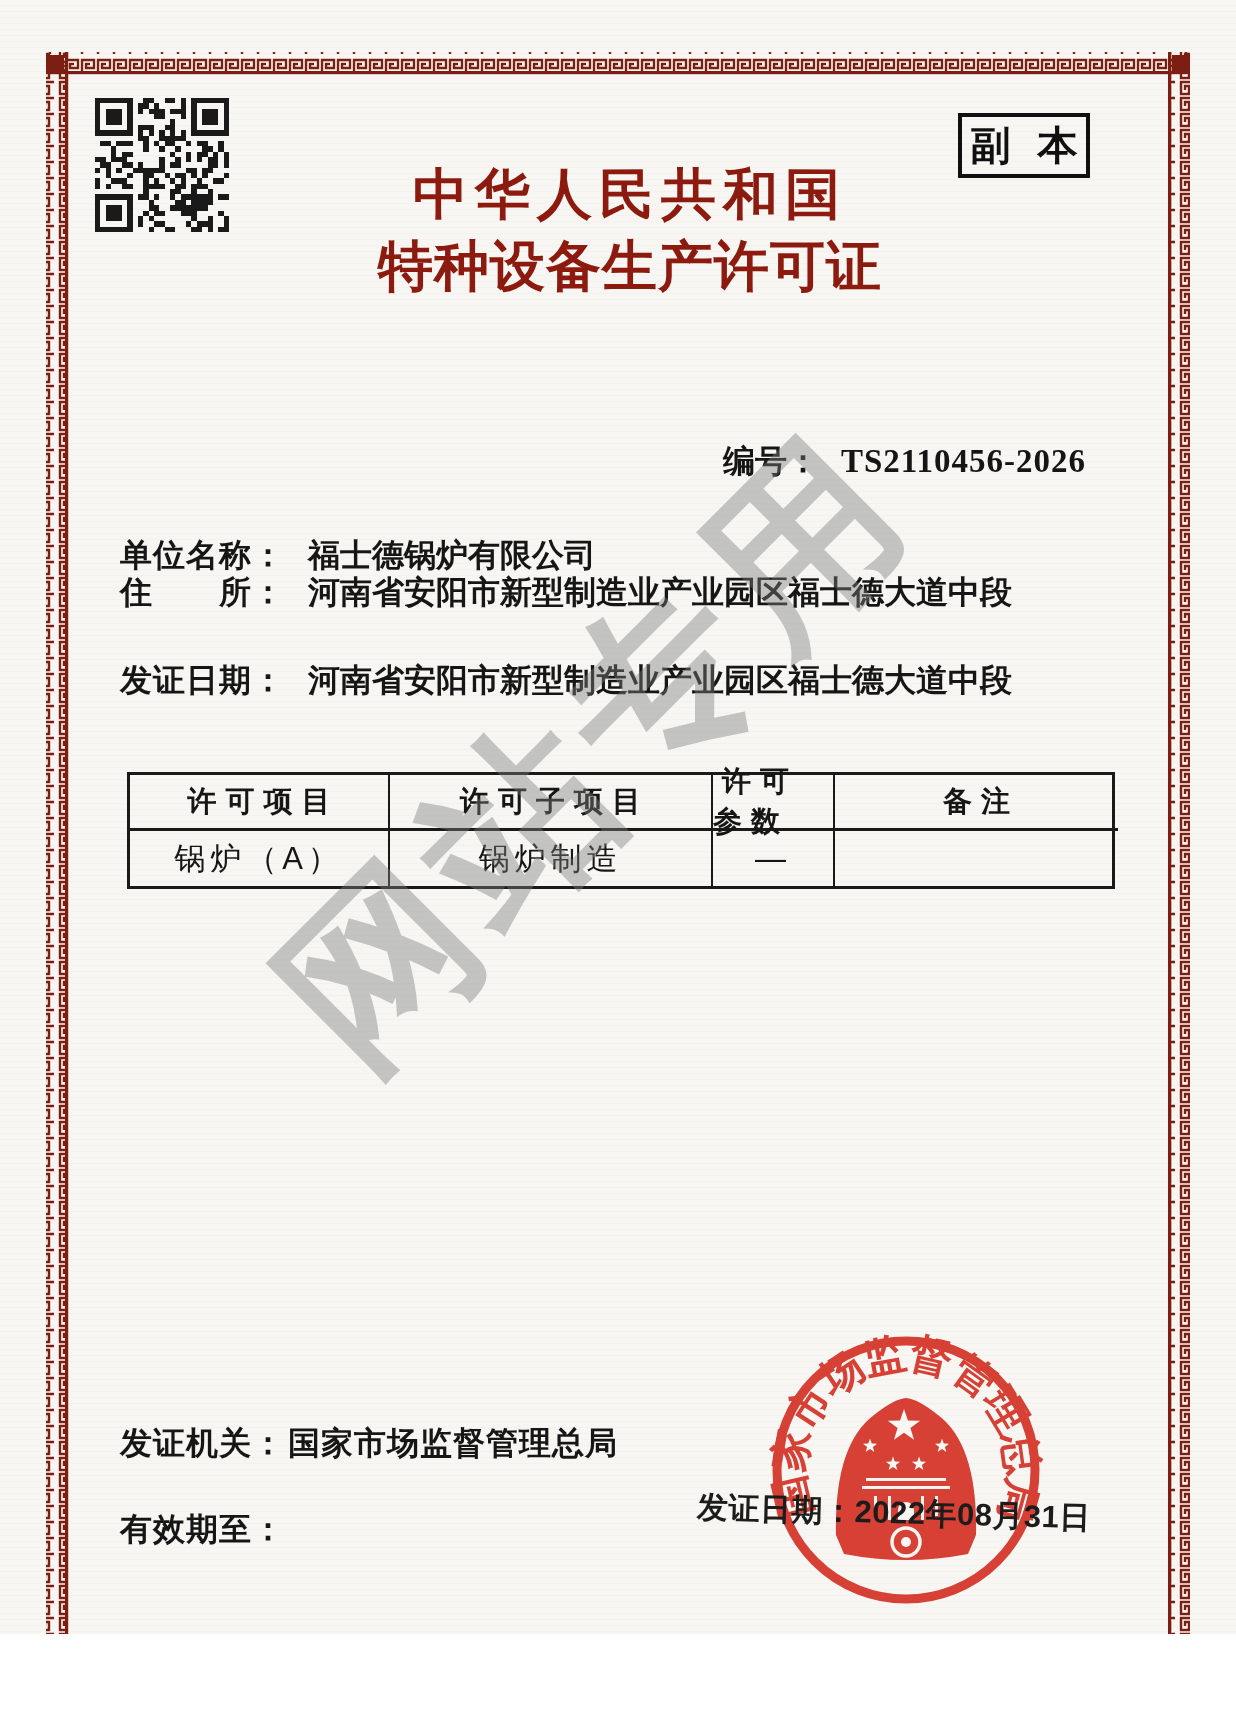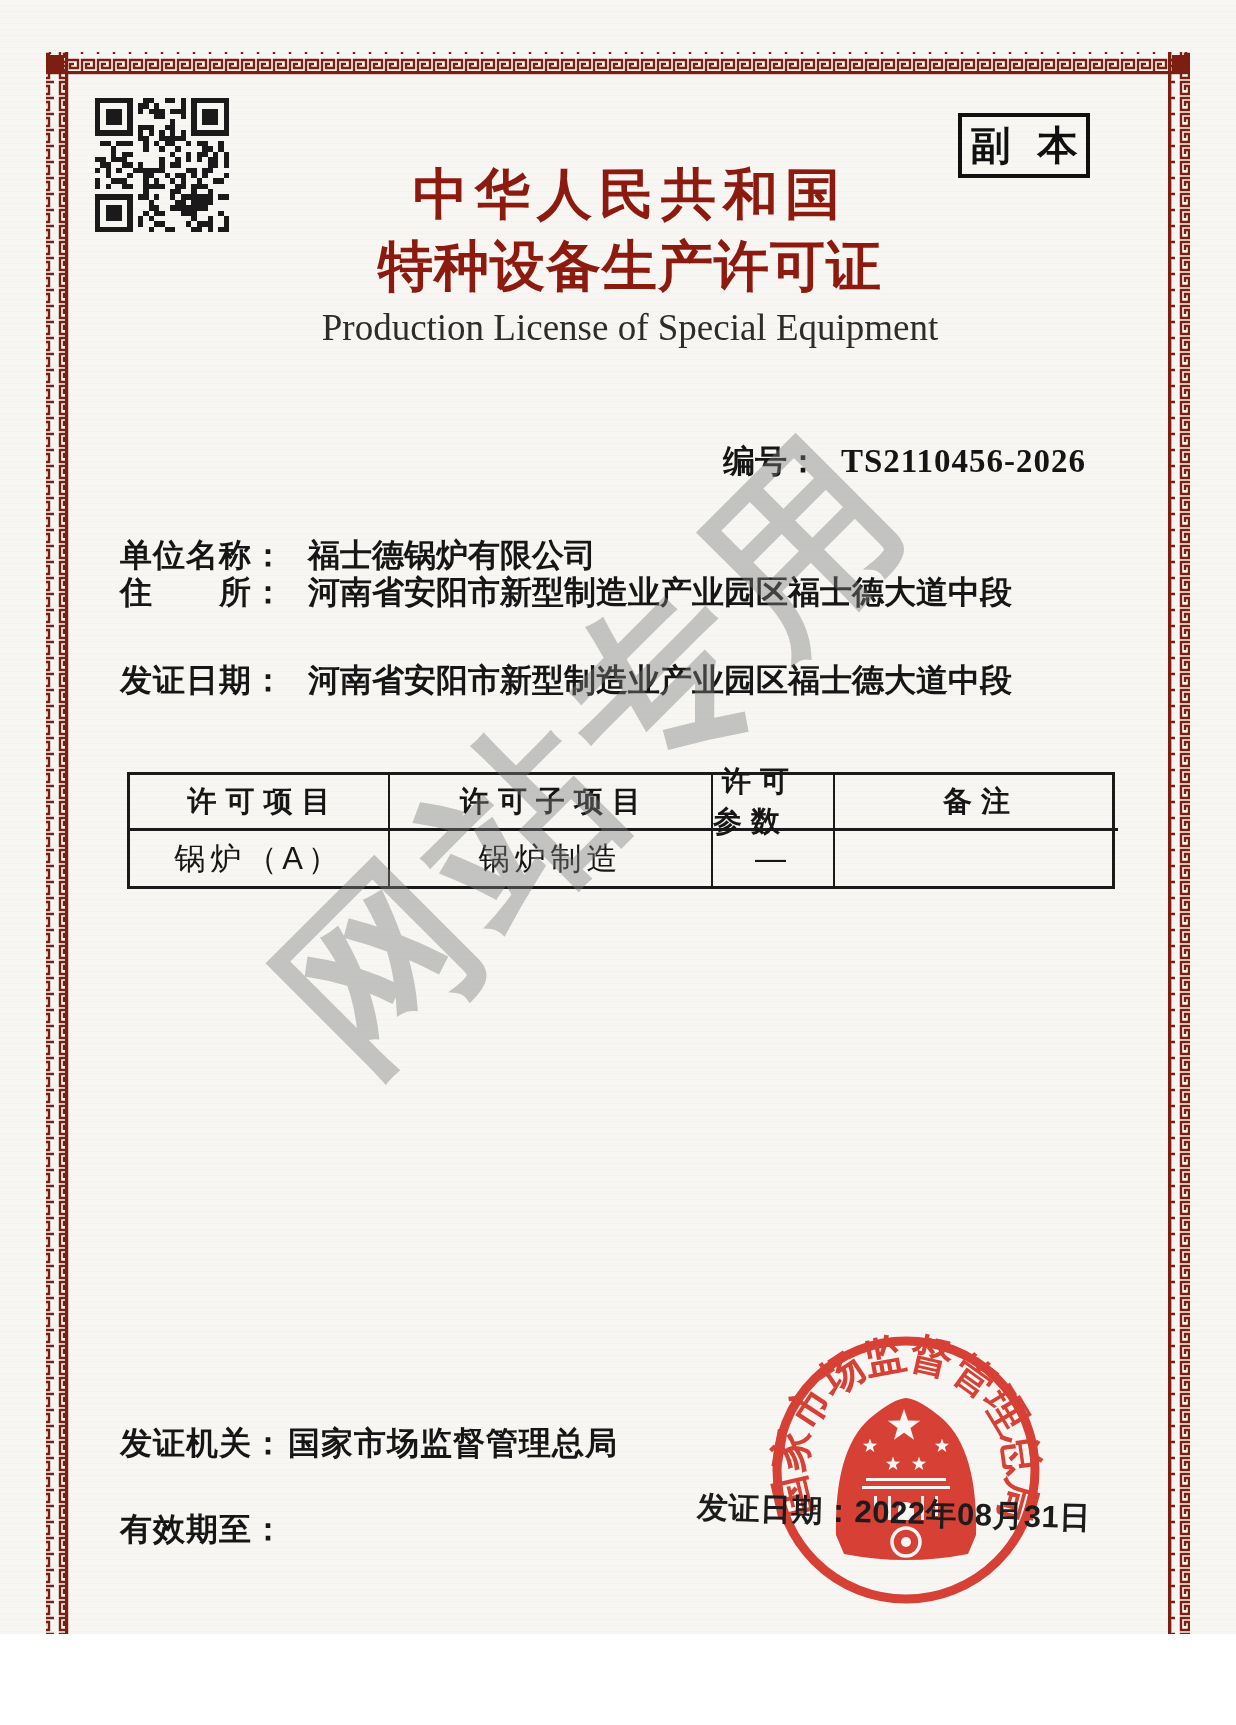--- a/index.html
+++ b/index.html
@@ -297,21 +297,20 @@
       <rect x="5.32" y="101.08000000000001" width="26.6" height="26.6" fill="#f7f6f2" shape-rendering="crispEdges"></rect>
       <rect x="10.64" y="106.4" width="15.96" height="15.96" fill="#1a1a1a" shape-rendering="crispEdges"></rect>
     </svg>
 
   <div class="abs copy-box content">
     <span>副 本</span>
   </div>
 
   <div class="abs title-zh l1 content">中华人民共和国</div>
   <div class="abs title-zh l2 content">特种设备生产许可证</div>
-  <div class="abs title-en l1 content">Production License of Special Equipment</div>
 
   <div class="abs licno content">
     <span>编号：</span><span class="val">TS2110456-2026</span>
   </div>
 
   <div class="abs info-label y1 content">单位名称：</div>
   <div class="abs info-value y1 content">福士德锅炉有限公司</div>
 
   <div class="abs info-label y2 content">住　　所：</div>
   <div class="abs info-value y2 content">河南省安阳市新型制造业产业园区福士德大道中段</div>

